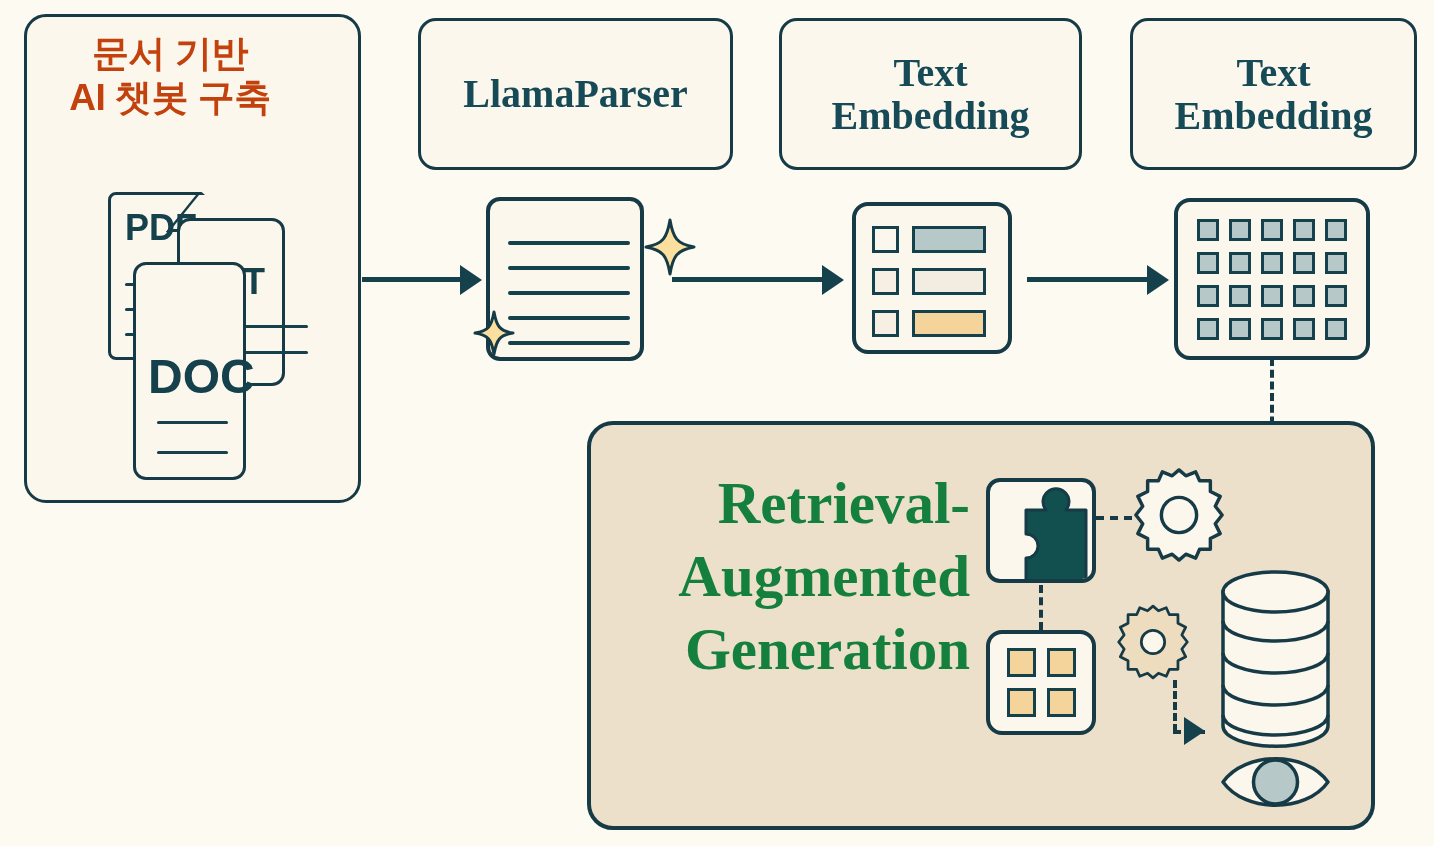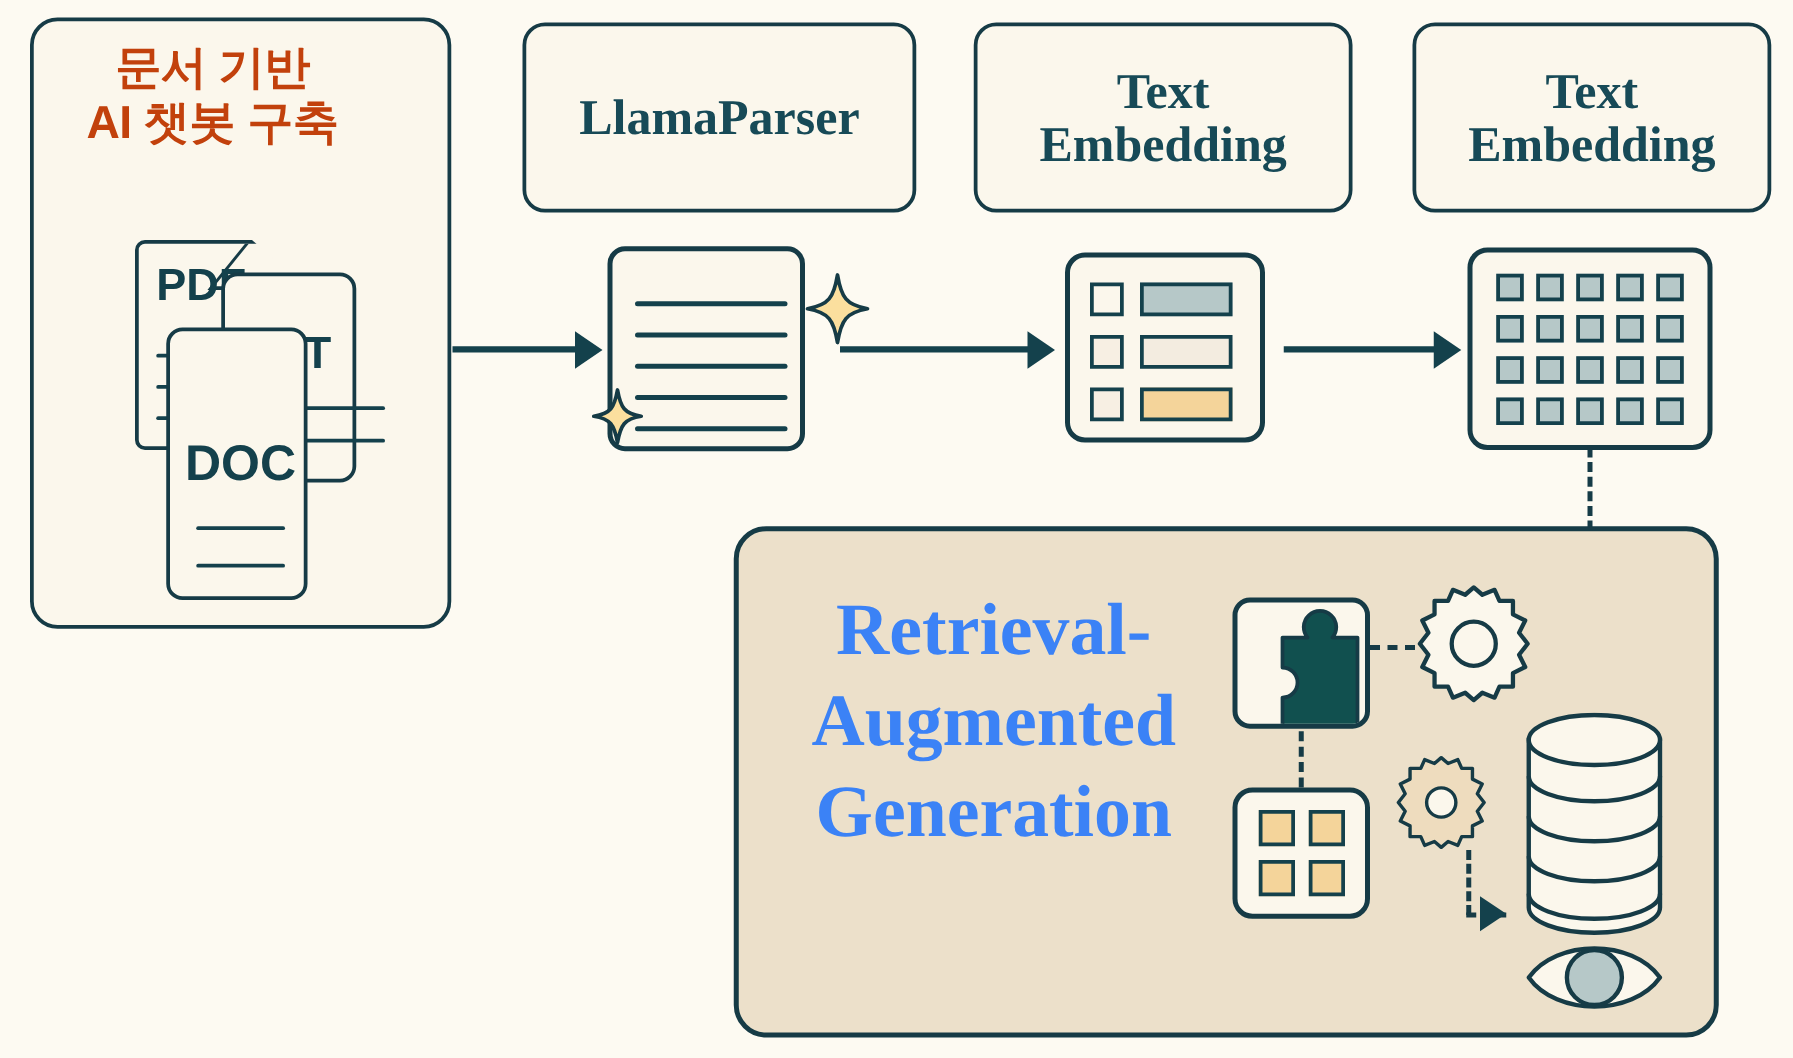--- a/index.html
+++ b/index.html
@@ -61,21 +61,21 @@
   #doc-pdf .lbl{left:14px;top:12px;font-size:36px;}
   #doc-pdf .ln{left:14px;width:74px;}
   #doc-pdf .l1{top:88px;} #doc-pdf .l2{top:113px;} #doc-pdf .l3{top:138px;}
 
   #doc-ppt{left:177px;top:218px;width:108px;height:168px;border-radius:13px;}
   #doc-ppt .lbl{left:15px;top:40px;font-size:36px;}
   #doc-ppt .ln{left:64px;width:64px;}
   #doc-ppt .l1{top:104px;} #doc-ppt .l2{top:130px;}
 
   #doc-doc{left:133px;top:262px;width:113px;height:218px;border-radius:13px;}
-  #doc-doc .lbl{left:12px;top:84px;font-size:40px;}
+  #doc-doc .lbl{left:12px;top:84px;font-size:48px;}
   #doc-doc .ln{left:21px;width:71px;}
   #doc-doc .l1{top:156px;} #doc-doc .l2{top:186px;}
 
   
   #box-parser{left:418px;top:18px;width:315px;height:152px;font-size:40px;}
   #icon-parse-doc{
     position:absolute;left:486px;top:197px;width:158px;height:164px;
     background:#fbf7ec;border:4px solid #163b46;border-radius:14px;box-sizing:border-box;
   }
   #icon-parse-doc .ln{position:absolute;left:18px;width:122px;height:4px;background:#14414c;border-radius:2px;}
@@ -121,21 +121,21 @@
 
   
   #rag-panel{
     left:587px;top:421px;width:788px;height:409px;
     background:#ece0ca;border:4px solid #163b46;border-radius:26px;
   }
   #rag-title{
     position:absolute;left:620px;top:467px;width:350px;
     font-family:"Liberation Serif", serif;
     font-weight:700;font-size:59px;line-height:1.24;
-    color:#3b82f6;text-align:center;white-space:pre-line;
+    color:#15803d;text-align:right;white-space:pre-line;
   }
 
   
   #icon-puzzle{
     position:absolute;left:986px;top:478px;width:110px;height:105px;
     background:#fbf7ec;border:4px solid #163b46;border-radius:14px;box-sizing:border-box;
     overflow:hidden;
   }
   
   #icon-tiles{

